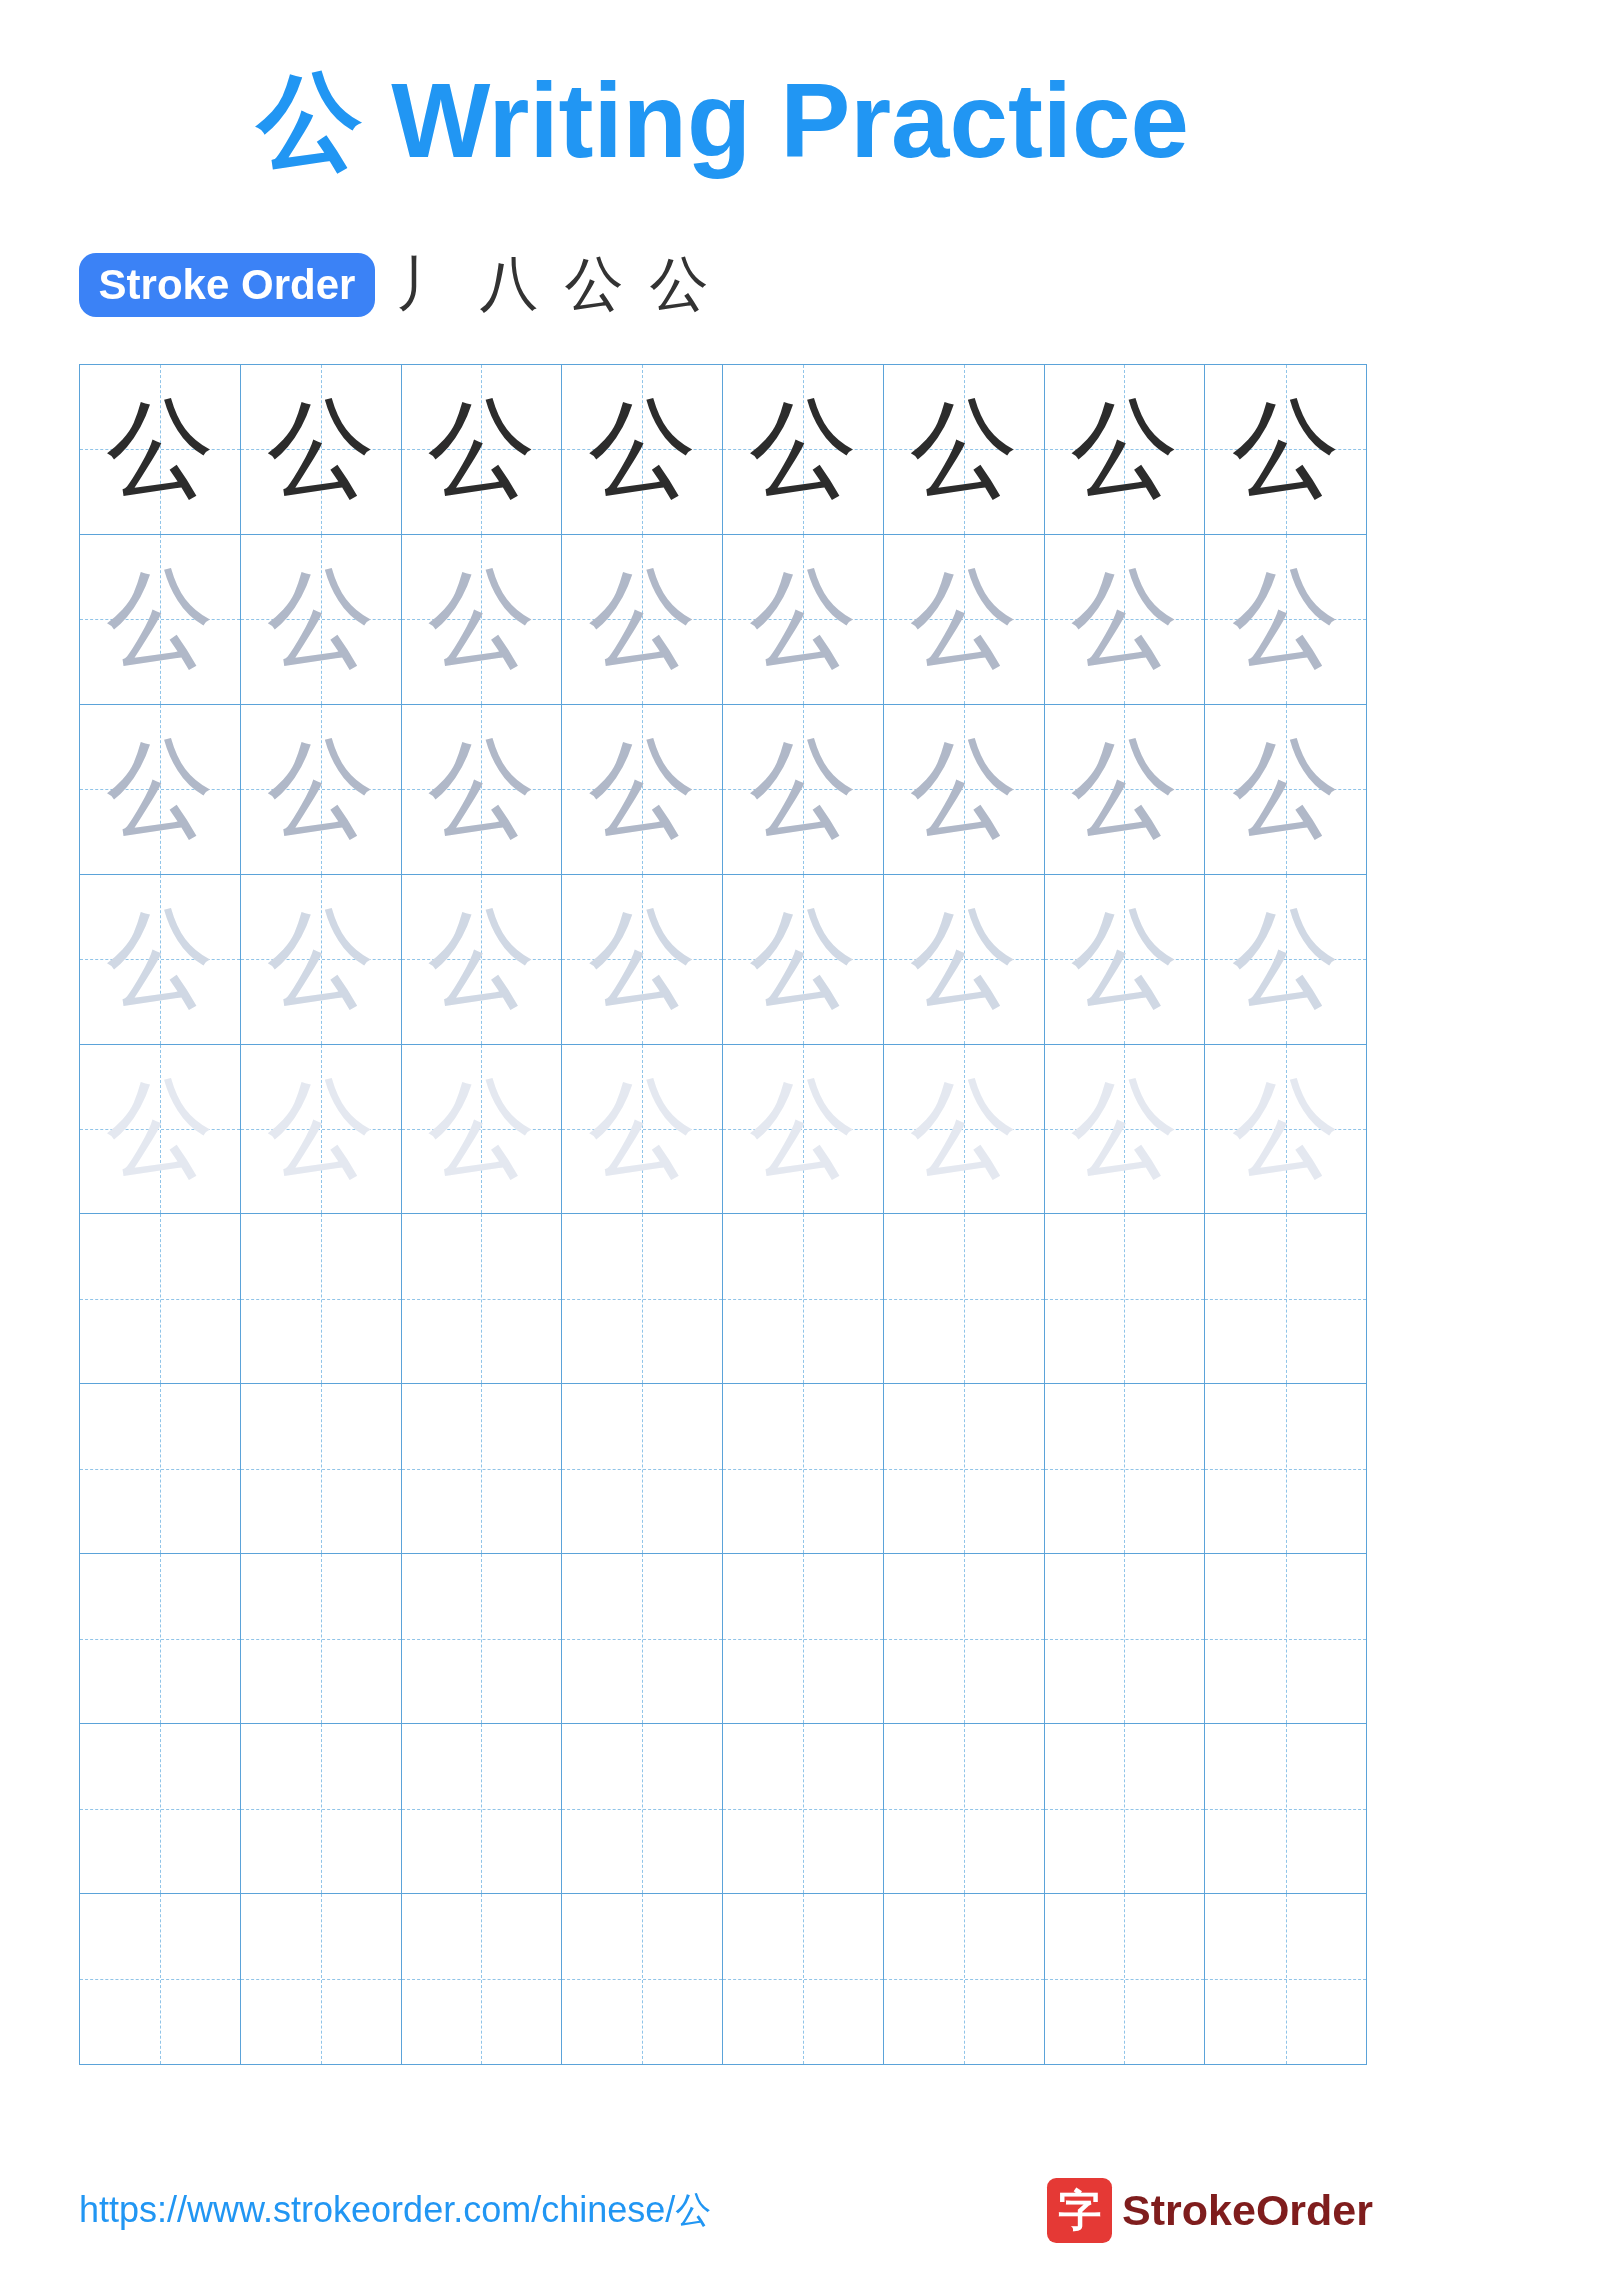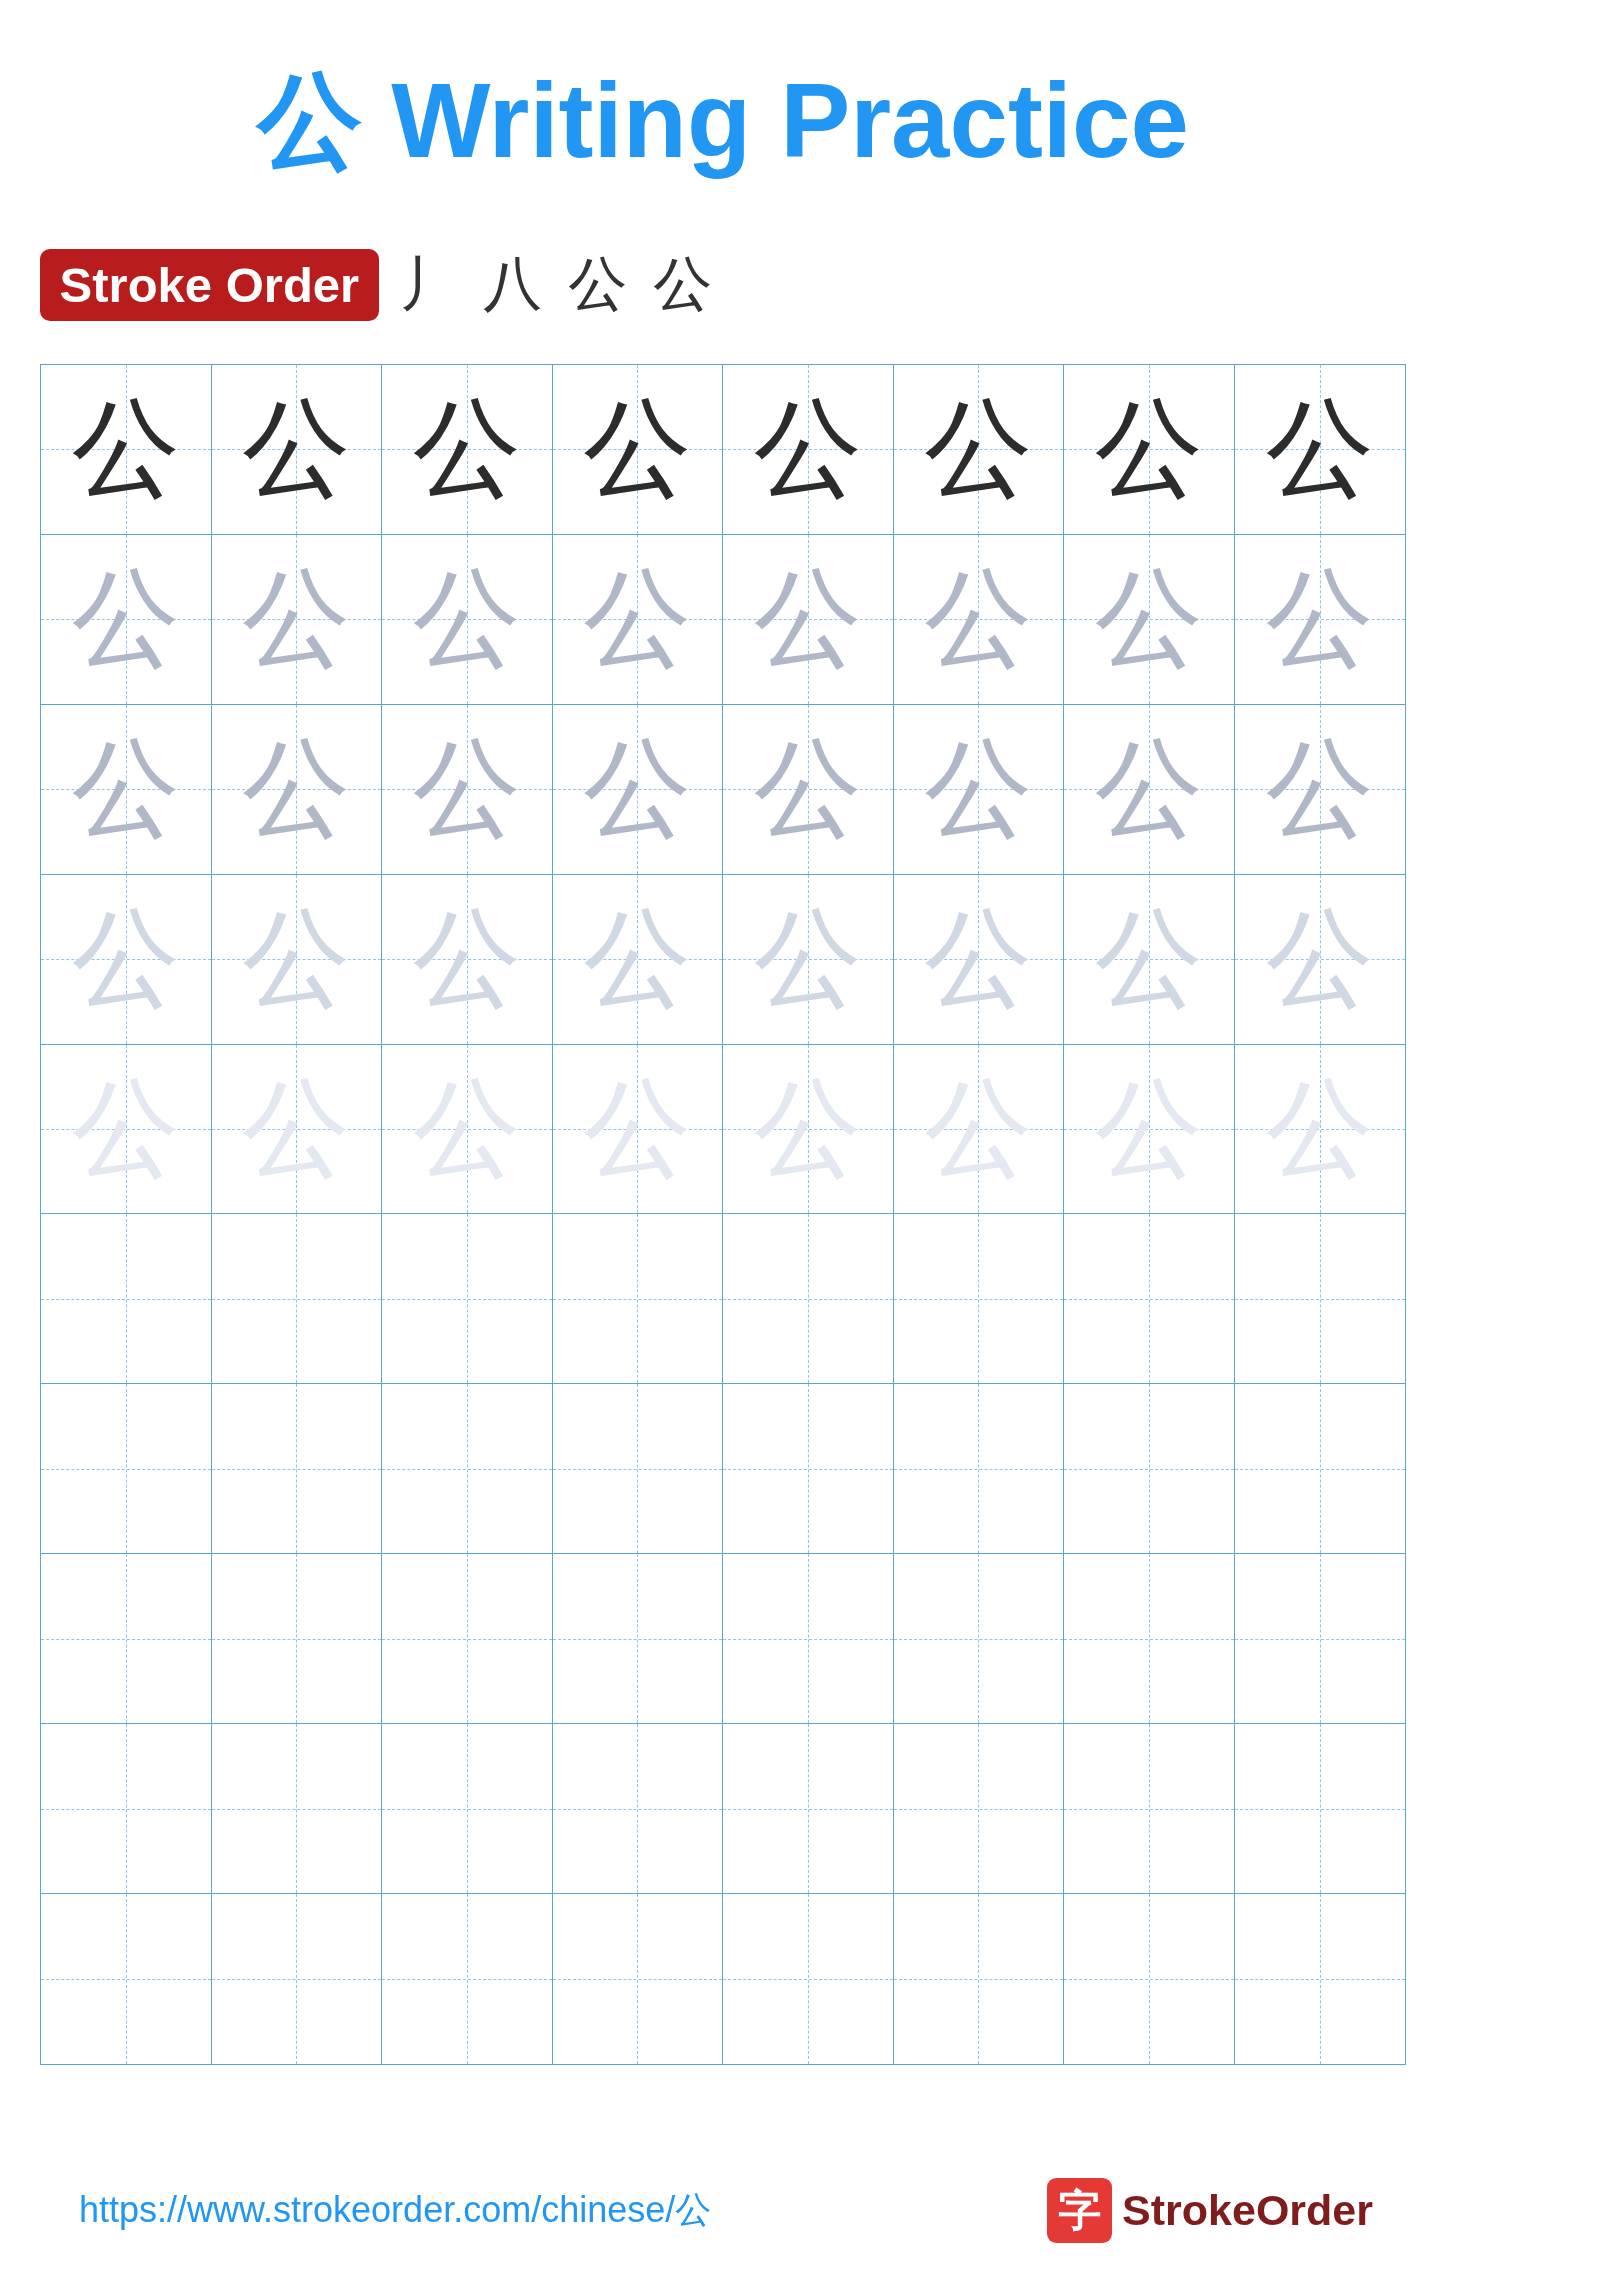--- a/index.html
+++ b/index.html
@@ -9,21 +9,21 @@
       width: 1622px;
       min-height: 2295px;
       font-family: serif;
       position: relative;
     }
 
     .page {
       width: 1446px;
       min-height: 2295px;
       background: #ffffff;
-      padding: 52px 40px;
+      padding: 52px 79px;
       position: relative;
     }
 
     
     .title {
       text-align: center;
       font-size: 105px;
       font-weight: bold;
       color: #2196F3;
       margin-bottom: 52px;
@@ -32,25 +32,25 @@
 
     
     .stroke-order-section {
       display: flex;
       align-items: center;
       margin-bottom: 39px;
       gap: 19.6px;
     }
 
     .stroke-order-badge {
-      background: #b91c1c;
+      background: #3b82f6;
       color: #ffffff;
-      font-size: 49px;
+      font-size: 42px;
       padding: 7.9px 19.6px;
-      border-radius: 10px;
+      border-radius: 17px;
       font-family: sans-serif;
       font-weight: bold;
       white-space: nowrap;
     }
 
     .stroke-order-chars {
       font-size: 59px;
       color: #333;
       letter-spacing: 13px;
       display: flex;

